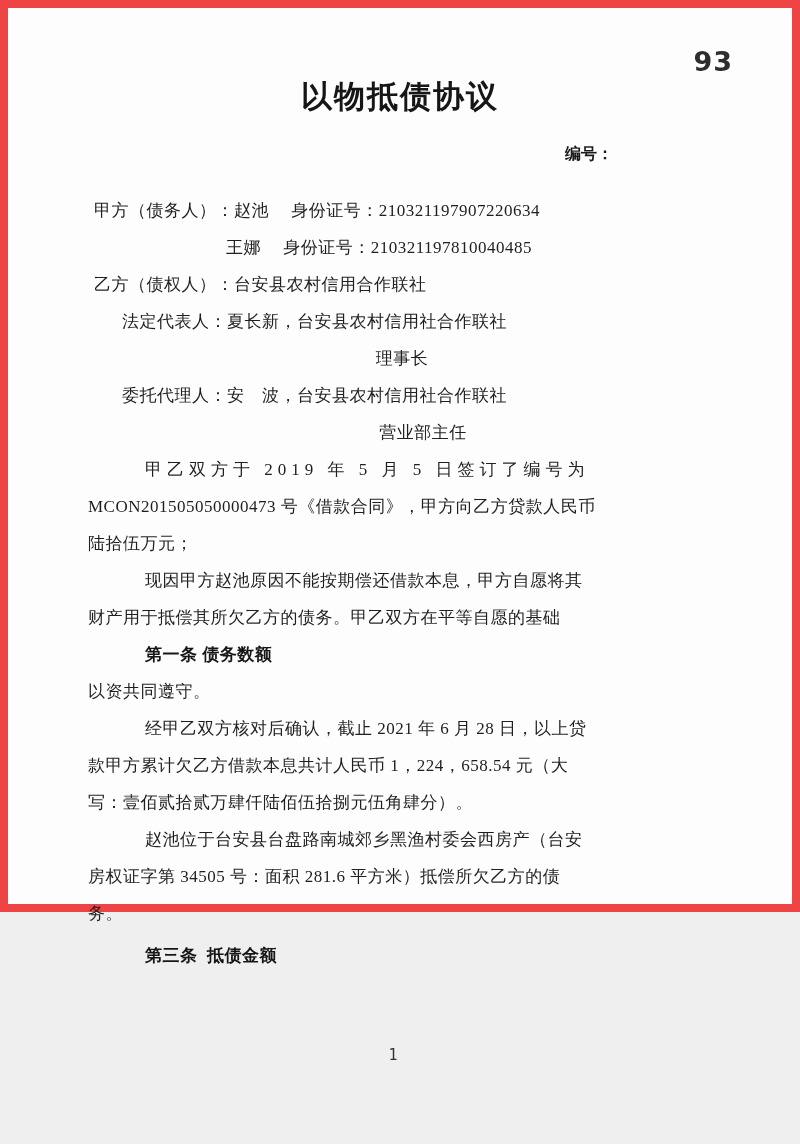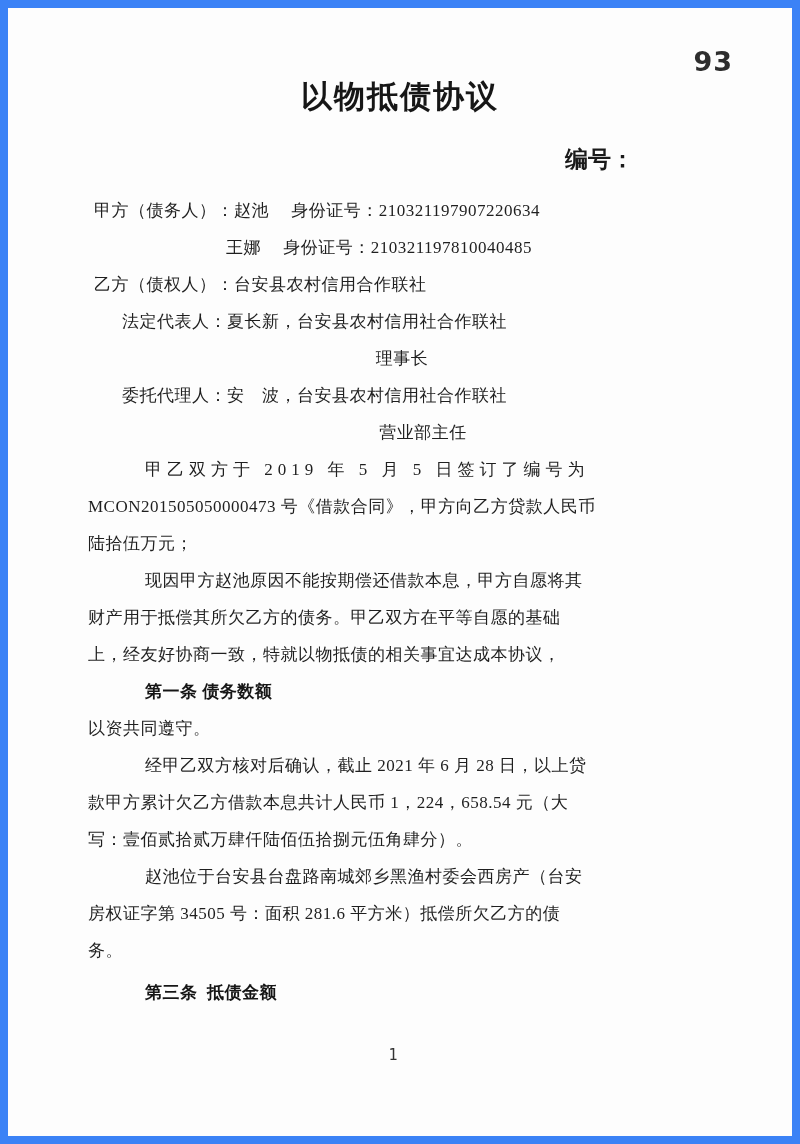--- a/index.html
+++ b/index.html
@@ -3,40 +3,40 @@
 <meta charset="utf-8">
 <style>
   html,body{margin:0;padding:0;}
   body{
     width:800px;height:1144px;
     background:#efefef;
     font-family:"Liberation Serif","DejaVu Serif",serif;
     color:#1f1f1f;
     overflow:hidden;
   }
-  .canvas{position:relative;width:800px;height:1144px;background:#3b82f6;}
+  .canvas{position:relative;width:800px;height:912px;background:#ef4444;}
   .page{
     position:absolute;left:8px;top:8px;right:8px;bottom:8px;
     background:#fdfdfd;
   }
   .stamp{
     position:absolute;top:38px;right:59px;
     font-family:"DejaVu Sans","Liberation Sans",sans-serif;
     font-size:27px;font-weight:600;color:#2e2e2e;letter-spacing:1px;
   }
   .title{
     position:absolute;top:68px;left:0;right:0;margin:0;
     text-align:center;
     font-family:"Liberation Sans","DejaVu Sans",sans-serif;
     font-size:31px;font-weight:bold;color:#161616;letter-spacing:2px;
   }
   .ref{
     position:absolute;top:136px;left:557px;
     font-family:"Liberation Sans","DejaVu Sans",sans-serif;
-    font-size:23px;font-weight:bold;color:#1a1a1a;
+    font-size:16px;font-weight:bold;color:#1a1a1a;
   }
   .docbody{
     position:absolute;left:80px;top:184px;width:628px;
     font-size:17px;letter-spacing:0.5px;
   }
   .l{height:37px;line-height:37px;white-space:pre;}
   .p0{padding-left:6px;}
   .hang{padding-left:138px;}
   .sub{padding-left:34px;}
   .ind{padding-left:57px;}
@@ -72,21 +72,20 @@
       <div class="l ctr">理事长</div>
       <div class="l sub">委托代理人：安　波，台安县农村信用社合作联社</div>
       <div class="l ctr2">营业部主任</div>
 
       <div class="l ind wide">甲乙双方于 2019 年 5 月 5 日签订了编号为</div>
       <div class="l">MCON201505050000473 号《借款合同》，甲方向乙方贷款人民币</div>
       <div class="l">陆拾伍万元；</div>
 
       <div class="l ind">现因甲方赵池原因不能按期偿还借款本息，甲方自愿将其</div>
       <div class="l">财产用于抵偿其所欠乙方的债务。甲乙双方在平等自愿的基础</div>
-      <div class="l">上，经友好协商一致，特就以物抵债的相关事宜达成本协议，</div>
       <div class="l ind bold">第一条 债务数额</div>
 
       <div class="l">以资共同遵守。</div>
       <div class="l ind">经甲乙双方核对后确认，截止 2021 年 6 月 28 日，以上贷</div>
       <div class="l">款甲方累计欠乙方借款本息共计人民币 1，224，658.54 元（大</div>
       <div class="l">写：壹佰贰拾贰万肆仟陆佰伍拾捌元伍角肆分）。</div>
 
       <div class="l ind">赵池位于台安县台盘路南城郊乡黑渔村委会西房产（台安</div>
       <div class="l">房权证字第 34505 号：面积 281.6 平方米）抵偿所欠乙方的债</div>
       <div class="l">务。</div>

